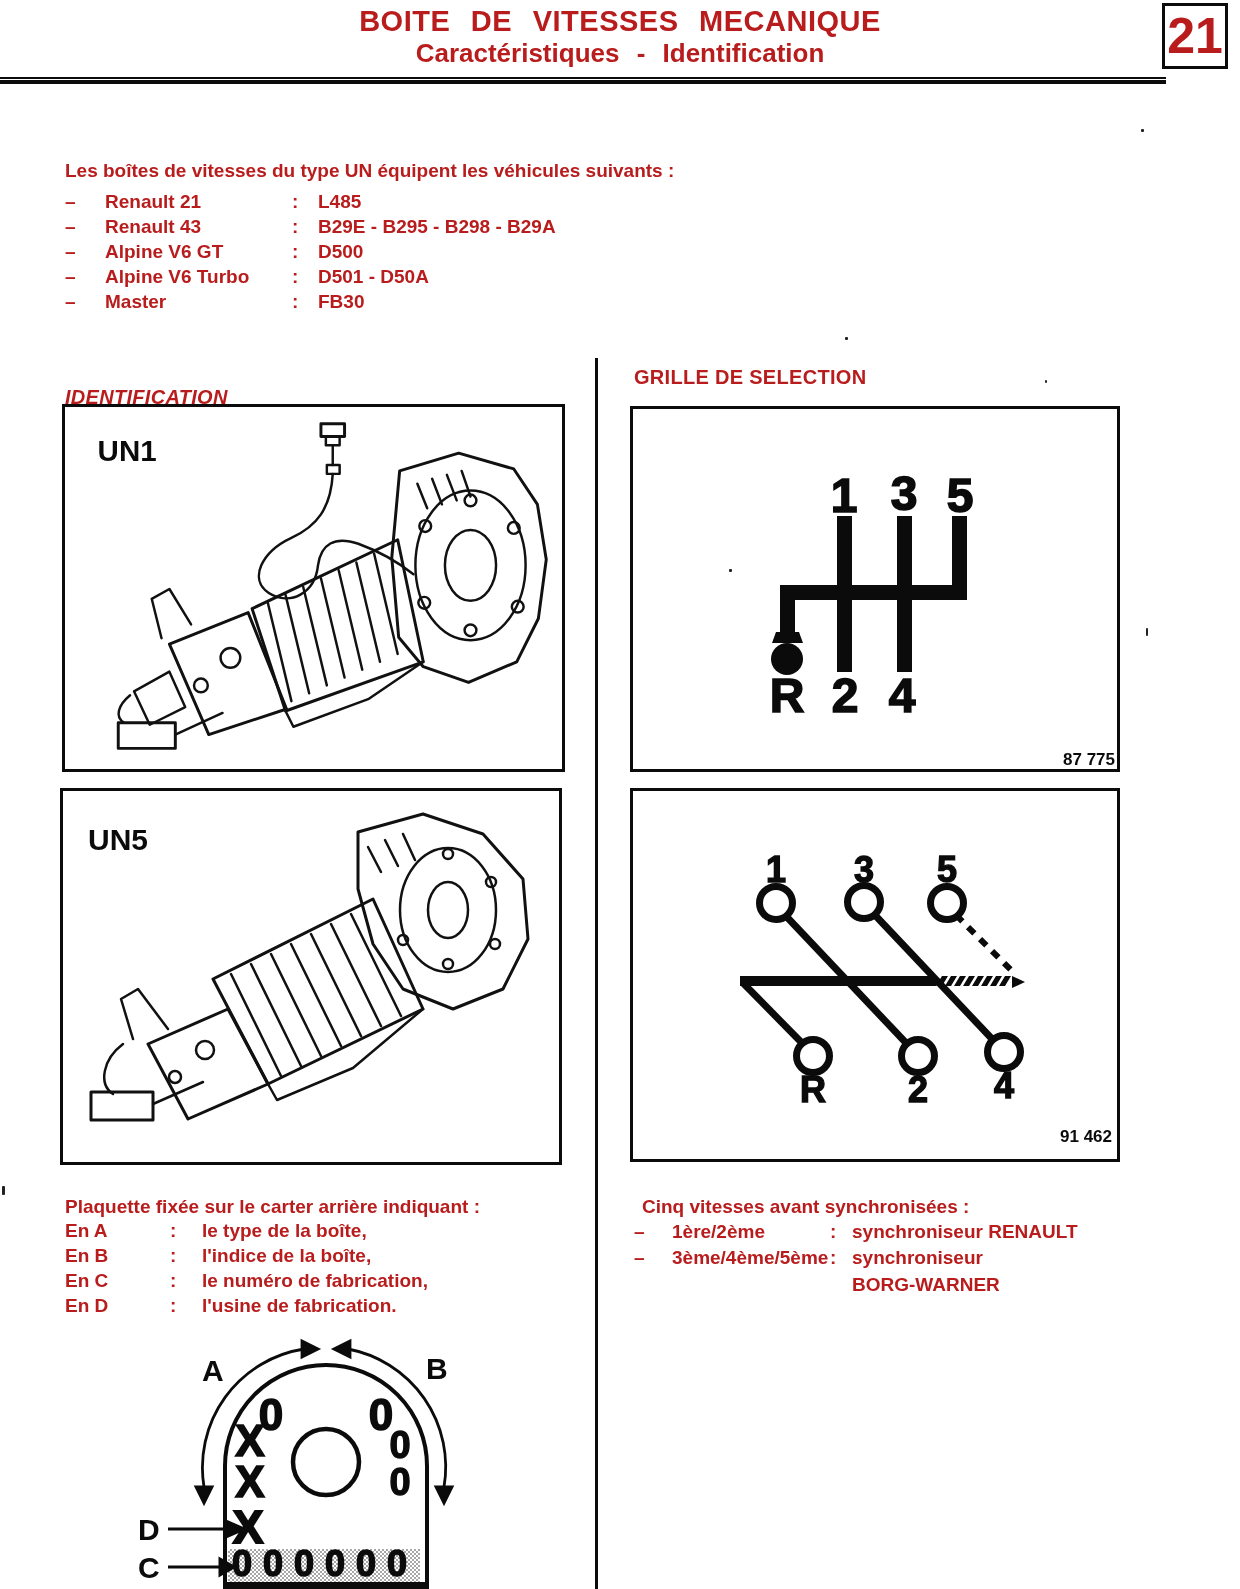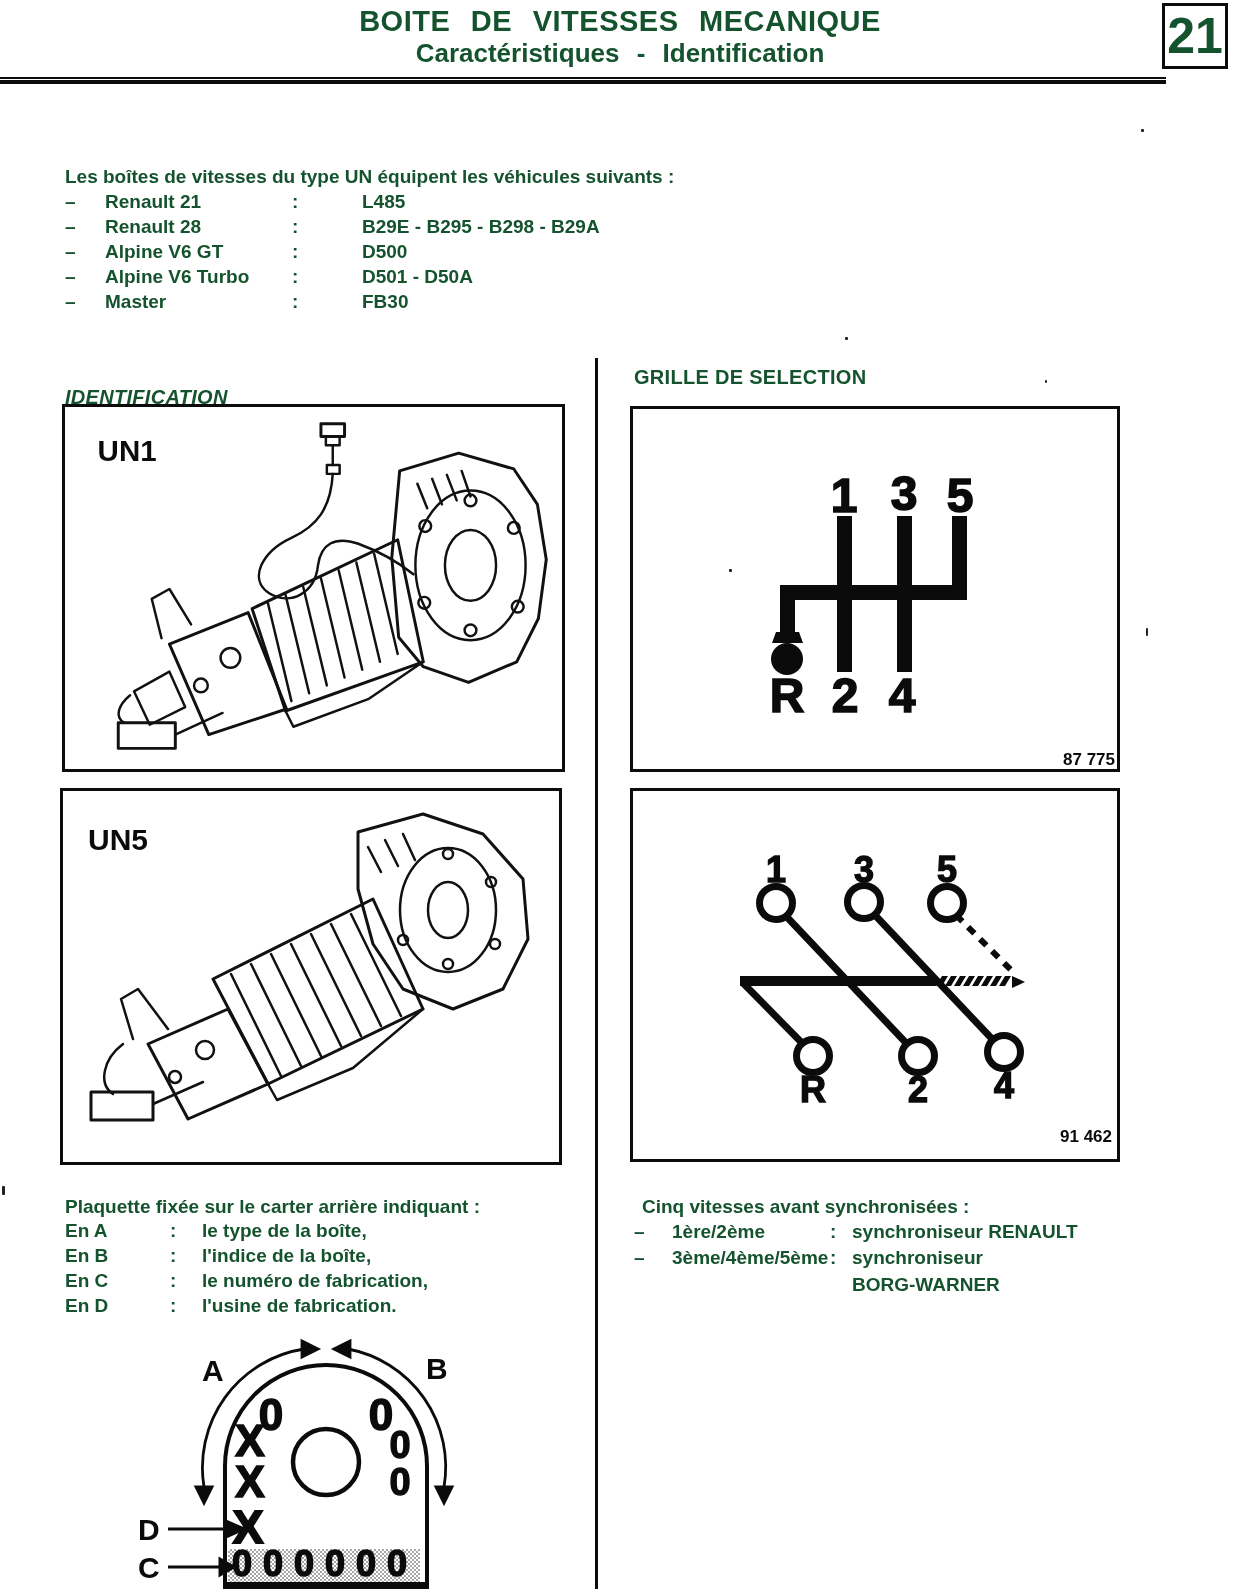--- a/index.html
+++ b/index.html
@@ -1,19 +1,19 @@
 <!DOCTYPE html>
 <html><head>
 <meta charset="utf-8">
 <style>
   html,body { margin:0; padding:0; background:#e8e8e8; }
   #page {
     position:relative; width:1240px; height:1589px; margin:0 auto;
     background:#ffffff; overflow:hidden;
-    font-family:"Liberation Sans", sans-serif; font-weight:700; color:#14532d;
+    font-family:"Liberation Sans", sans-serif; font-weight:700; color:#b91c1c;
   }
   .abs { position:absolute; }
   
   .hdr { position:absolute; left:0; top:5px; width:1240px; text-align:center; }
   .hdr .t1 { font-size:29px; letter-spacing:.5px; word-spacing:12px; line-height:33px; }
   .hdr .t2 { font-size:26px; word-spacing:10px; line-height:30px; }
   .pagebox {
     position:absolute; left:1162px; top:3px; width:66px; height:66px;
     border:3px solid #0b0b0b; box-sizing:border-box;
     display:flex; align-items:center; justify-content:center; font-size:50px;
@@ -22,21 +22,21 @@
     position:absolute; left:0; top:77px; width:1166px; height:7px;
     background:linear-gradient(#0b0b0b 0 2px, #ffffff 2px 3px, #0b0b0b 3px 7px);
   }
   
   .lead { position:absolute; font-size:19px; line-height:25px; white-space:nowrap; }
   .vrow { position:absolute; left:65px; width:640px; height:25px; font-size:19px; }
   .vrow span { position:absolute; top:0; white-space:nowrap; }
   .vrow .vd { left:0; }
   .vrow .vn { left:40px; }
   .vrow .vc { left:227px; }
-  .vrow .vv { left:253px;margin-left:44px; }
+  .vrow .vv { left:253px; }
   
   .sectitle { position:absolute; font-size:20px; letter-spacing:.3px; white-space:nowrap; }
   .divider { position:absolute; left:595px; top:358px; width:3px; height:1231px; background:#0b0b0b; }
   
   .panel { position:absolute; border:3px solid #0b0b0b; box-sizing:border-box; background:#fff; }
   .panel svg { display:block; width:100%; height:100%; }
   
   .prow { position:absolute; left:65px; height:25px; font-size:19px; }
   .prow span { position:absolute; top:0; white-space:nowrap; }
   .prow .pk { left:0; } .prow .pc { left:105px; } .prow .pt { left:137px; }
@@ -53,30 +53,30 @@
 
   <div class="hdr">
     <div class="t1">BOITE DE VITESSES MECANIQUE</div>
     <div class="t2">Caractéristiques - Identification</div>
   </div>
   <div class="pagebox">
     <span>21</span>
   </div>
   <div class="rule"></div>
 
-  <div class="lead" style="left:65px; top:164px;text-align:center;">Les boîtes de vitesses du type UN équipent les véhicules suivants :</div>
+  <div class="lead" style="left:65px; top:158px;text-align:center;">Les boîtes de vitesses du type UN équipent les véhicules suivants :</div>
   <div class="vrow" style="top:191px;">
     <span class="vd">–</span>
     <span class="vn">Renault 21</span>
     <span class="vc">:</span>
     <span class="vv">L485</span>
   </div>
   <div class="vrow" style="top:216px;">
     <span class="vd">–</span>
-    <span class="vn">Renault 28</span>
+    <span class="vn">Renault 43</span>
     <span class="vc">:</span>
     <span class="vv">B29E - B295 - B298 - B29A</span>
   </div>
   <div class="vrow" style="top:241px;">
     <span class="vd">–</span>
     <span class="vn">Alpine V6 GT</span>
     <span class="vc">:</span>
     <span class="vv">D500</span>
   </div>
   <div class="vrow" style="top:266px;">

